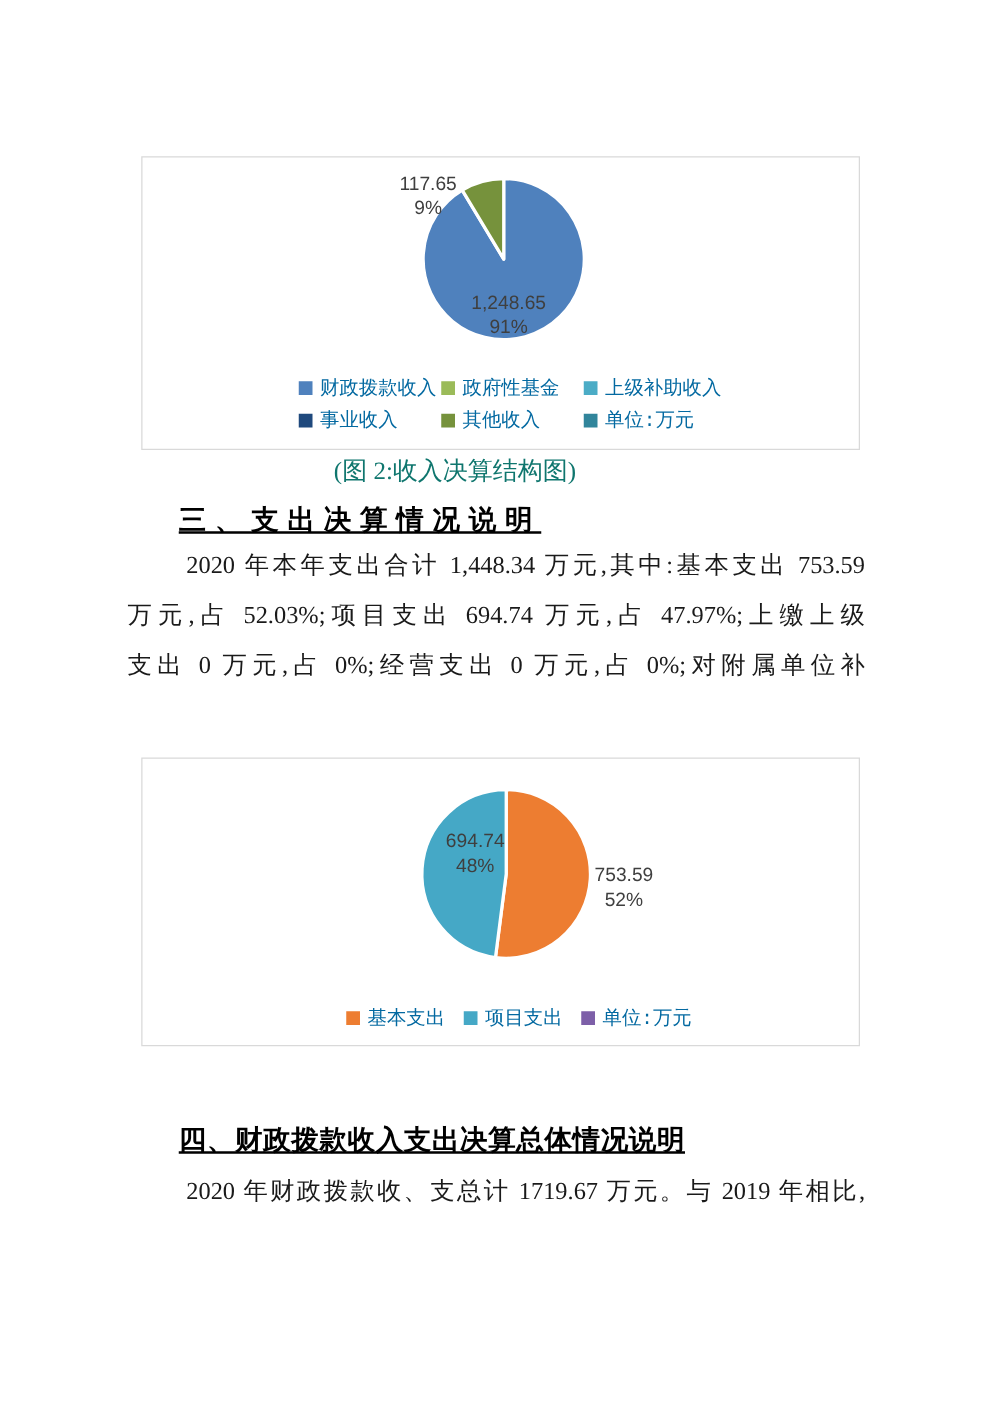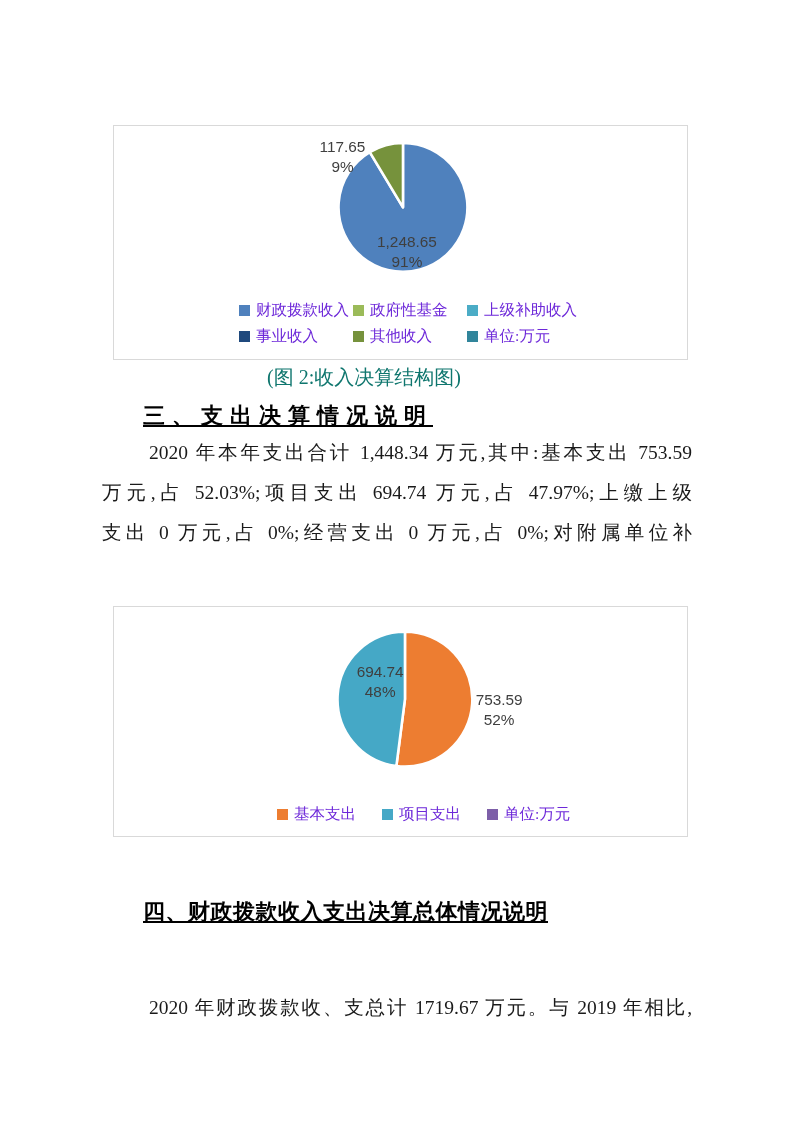--- a/index.html
+++ b/index.html
@@ -13,43 +13,43 @@
     position:absolute; left:113px; width:575px; background:#fff;
     border:1px solid #d9d9d9;
   }
   #chart1 { top:125px; height:235px; }
   #chart2 { top:606px; height:231px; }
   .chart-box svg { position:absolute; left:0; top:0; width:100%; height:100%; }
   .slice-label {
     font-family:"Liberation Sans","DejaVu Sans",sans-serif;
     font-size:15.5px; fill:#3f3f3f; text-anchor:middle;
   }
-  .legend { position:absolute; font-family:Liberation Serif, serif;
-    font-size:15.5px; color:#6d28d9; }
+  .legend { position:absolute; font-family:Liberation Mono, monospace;
+    font-size:15.5px; color:#0369a1; }
   .legend-grid { left:125px; top:174px; display:grid;
     grid-template-columns:114px 114px 140px; row-gap:5px; }
-  .legend-row { left:163px; top:197px; display:flex; gap:26px; }
+  .legend-row { left:163px; top:197px; display:flex; gap:15px; }
   .legend-item { display:flex; align-items:center; gap:6px; white-space:nowrap; }
   .swatch { width:11px; height:11px; flex:none; display:inline-block; }
   .caption {
     position:absolute; left:102px; width:590px; padding-right:66px;
     text-align:center; font-size:20px; line-height:26px; color:#0f766e;
   }
   #caption1 { top:364px; }
   #caption2 { top:858px; }
   .heading {
     position:absolute; left:143px; line-height:28px; font-weight:700;
     font-family:"Liberation Sans","DejaVu Sans",sans-serif; color:#000;
     font-size:22px; white-space:nowrap;text-decoration:underline;
   }
   #heading1 { top:402px; letter-spacing:7px; }
   #heading2 { top:898px; letter-spacing:0.5px; }
   .para { position:absolute; left:102px; width:590px; font-size:19.5px; }
   #para1 { top:433px; }
-  #para2 { top:988px;font-family:Liberation Serif, serif; }
+  #para2 { top:934px;font-family:Liberation Serif, serif; }
   .pline { height:40px; line-height:40px; white-space:nowrap; }
   .pline.just { white-space:normal; text-align:justify; text-align-last:justify; }
   .para .pline:first-child { text-indent:47px; }
   .footer {
     position:absolute; left:0; top:1024px; width:100%; text-align:center;
     font-family:"Liberation Sans","DejaVu Sans",sans-serif;
     font-size:12px; font-weight:700; color:#222;
   }
 </style>
 </head>

